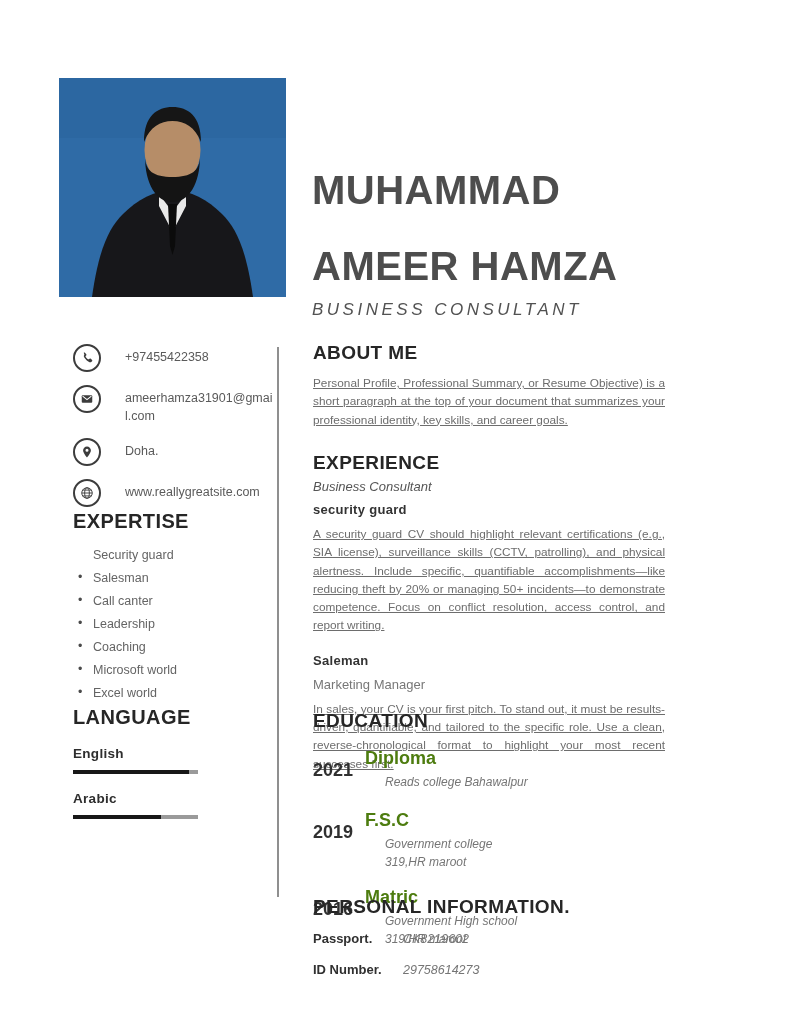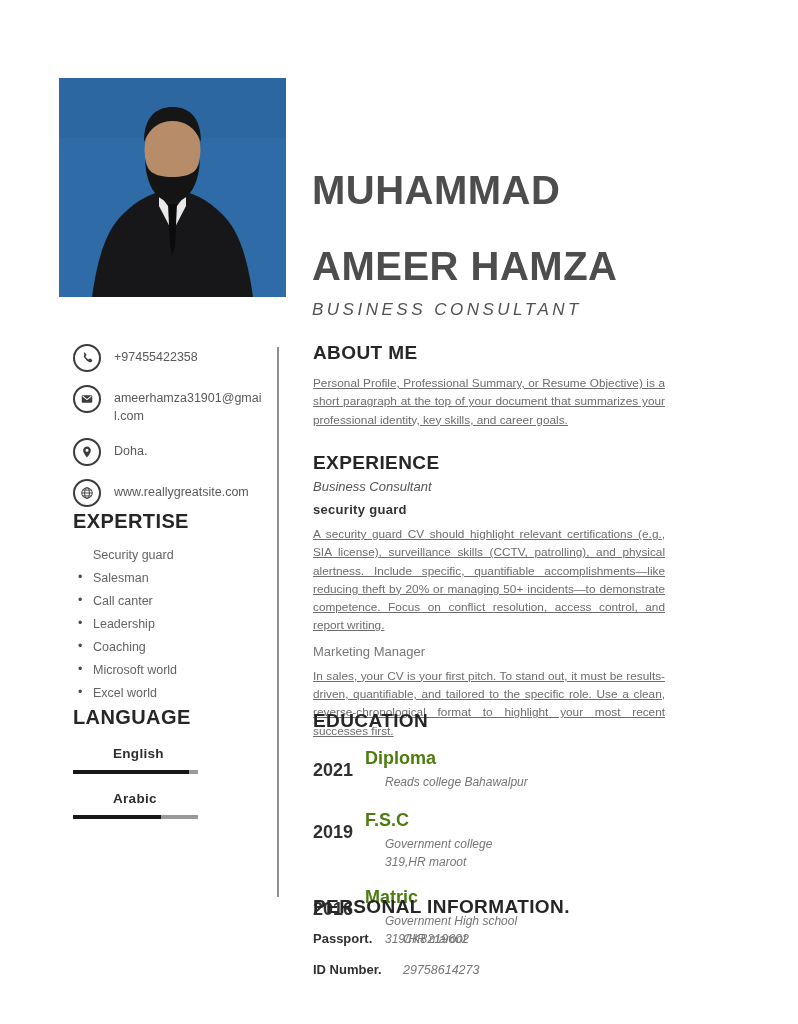--- a/index.html
+++ b/index.html
@@ -18,35 +18,35 @@
   .job-title { margin-top:10px; font-size:17px; font-style:italic; color:#525252; letter-spacing:3.5px; }
 
   
   .contact { position:absolute; left:73px; top:344px; width:206px; }
   .contact-row { display:flex; align-items:flex-start; margin-bottom:13px; }
   .icon-circle {
     flex:0 0 auto; width:24px; height:24px; border:2px solid #3c3c3c; border-radius:50%;
     display:flex; align-items:center; justify-content:center; background:#fff;
   }
   .icon-circle svg { width:14px; height:14px; display:block; }
-  .contact-text { margin-left:13px; font-size:12.5px; color:#5a5a5a; line-height:1.4; padding-top:5px; width:150px; word-break:break-all; }
+  .contact-text { margin-left:24px; font-size:12.5px; color:#5a5a5a; line-height:1.4; padding-top:5px; width:150px; word-break:break-all; }
 
   .section-heading { font-size:19px; font-weight:bold; color:#262626; letter-spacing:0.4px; }
   .left-heading { font-size:20px; }
 
   .expertise { position:absolute; left:73px; top:510px; width:200px; }
   .expertise-list { margin-top:15px; }
   .exp-item { position:relative; padding-left:20px; font-size:12.5px; color:#646464; margin-bottom:9px; }
   .exp-item::before { content:"\2022"; position:absolute; left:5px; top:-1px; color:#4a4a4a; }
   .exp-item.no-bullet::before { content:""; }
 
   .language { position:absolute; left:73px; top:706px; width:200px; }
   .lang-item { margin-top:17px; }
   .lang-item:first-of-type { margin-top:22px; }
-  .lang-label { font-size:13.5px; font-weight:bold; color:#2e2e2e; letter-spacing:0.3px;margin-left:40px; }
+  .lang-label { font-size:13.5px; font-weight:bold; color:#2e2e2e; letter-spacing:0.3px; }
   .lang-bar { position:relative; margin-top:9px; width:125px; height:4px; background:#9a9a9a; }
   .lang-fill { position:absolute; left:0; top:0; height:100%; background:#171717; }
 
   .divider { position:absolute; left:277px; top:347px; width:2px; height:550px; background:#8f8f8f; }
 
   
   .about { position:absolute; left:313px; top:342px; width:352px; }
   .body-text { margin-top:10px; font-size:11.8px; color:#6d6d6d; line-height:1.55; text-align:justify;text-decoration:underline; }
 
   .experience { position:absolute; left:313px; top:452px; width:352px; }
@@ -167,20 +167,21 @@
   <div class="about">
     <div class="section-heading">ABOUT ME</div>
     <div class="body-text">Personal Profile, Professional Summary, or Resume Objective) is a short paragraph at the top of your document that summarizes your professional identity, key skills, and career goals.</div>
   </div>
 
   <div class="experience">
     <div class="section-heading">EXPERIENCE</div>
     <div class="exp-subtitle">Business Consultant</div>
     <div class="role-title">security guard</div>
     <div class="body-text">A security guard CV should highlight relevant certifications (e.g., SIA license), surveillance skills (CCTV, patrolling), and physical alertness. Include specific, quantifiable accomplishments—like reducing theft by 20% or managing 50+ incidents—to demonstrate competence. Focus on conflict resolution, access control, and report writing.</div>
+    <div class="role-title second">Saleman</div>
     <div class="role-sub">Marketing Manager</div>
     <div class="body-text">In sales, your CV is your first pitch. To stand out, it must be results-driven, quantifiable, and tailored to the specific role. Use a clean, reverse-chronological format to highlight your most recent successes first.</div>
   </div>
 
   <div class="education">
     <div class="section-heading">EDUCATION</div>
     <div class="edu-entry">
       <div class="edu-year">2021</div>
       <div>
         <div class="edu-degree">Diploma</div>

